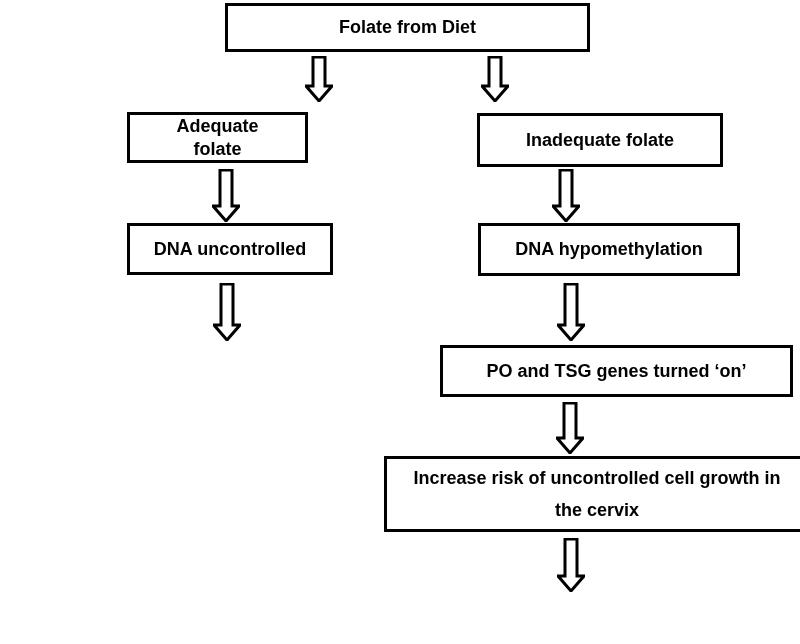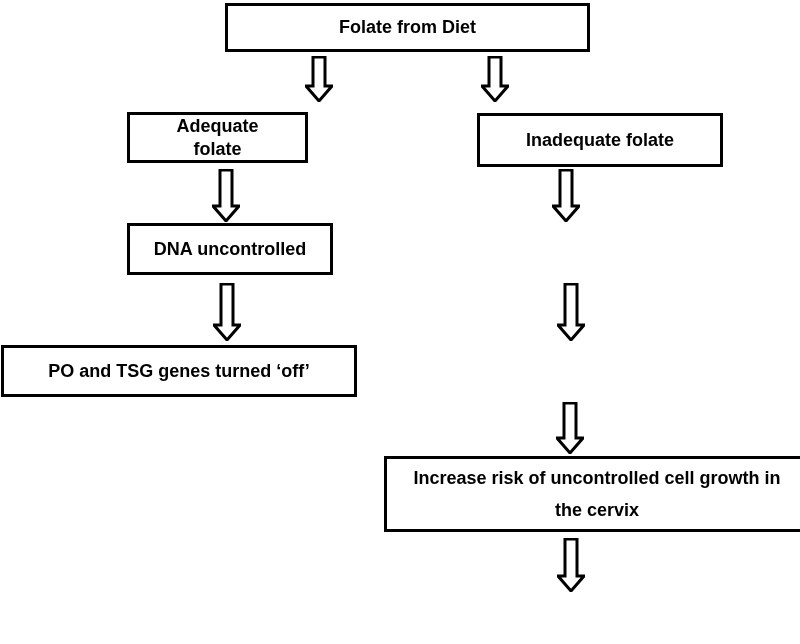--- a/index.html
+++ b/index.html
@@ -68,23 +68,24 @@
 <div class="canvas">
 
   <div class="node" id="n-folate">Folate from Diet</div>
 
   <div class="node" id="n-adequate">Adequate folate</div>
 
   <div class="node" id="n-inadequate">Inadequate folate</div>
 
   <div class="node" id="n-dnameth">DNA uncontrolled</div>
 
+  <div class="node" id="n-dnahypo">DNA hypomethylation</div>
 
-  <div class="node" id="n-off">PO and TSG genes turned ‘off’</div>
 
+  <div class="node" id="n-on">PO and TSG genes turned ‘on’</div>
 
   <div class="node" id="n-risk">Increase risk of uncontrolled cell growth in the cervix</div>
 
 
   <svg class="arrow" id="a1" width="28" height="46" viewBox="0 0 28 46">
     <polygon points="8,1 20,1 20,30 27,30 14,45 1,30 8,30"></polygon>
   </svg>
 
   <svg class="arrow" id="a2" width="28" height="46" viewBox="0 0 28 46">
     <polygon points="8,1 20,1 20,30 27,30 14,45 1,30 8,30"></polygon>

